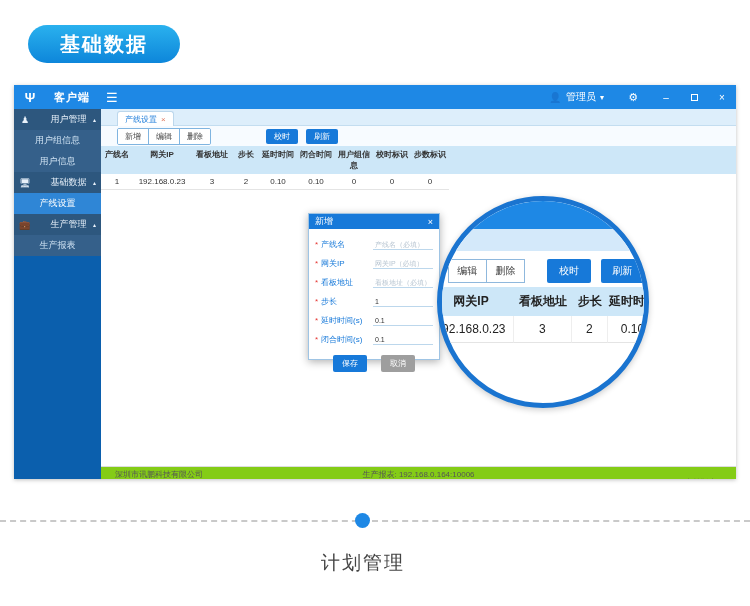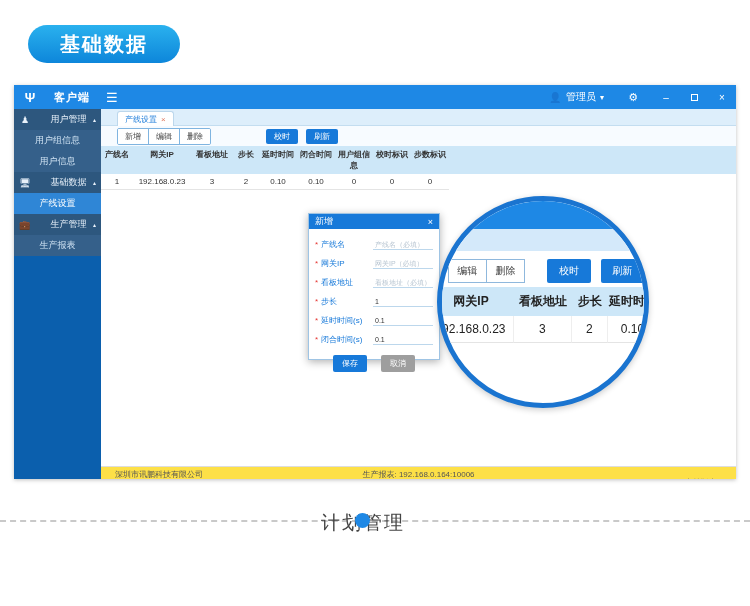--- a/index.html
+++ b/index.html
@@ -52,21 +52,21 @@
   .bbtn.cal { margin-left:55px; }
   .bbtn.ref { margin-left:8px; }
 
   .tablewrap { position:absolute; left:0; top:37px; right:0; }
   .trow { display:flex; }
   .trow.head { background:#cde7f8; font-weight:bold; }
   .tcell { font-size:8px; color:#333; text-align:center; padding:3px 0; }
   .trow.data .tcell { border-bottom:1px solid #e4e4e4; background:#fff; }
   .c0{width:32px}.c1{width:58px}.c2{width:42px}.c3{width:26px}.c4{width:38px}.c5{width:38px}.c6{width:38px}.c7{width:38px}.c8{width:38px}
 
-  .statusbar { position:absolute; left:0; bottom:0; right:0; height:13px; background:#fde047; border-top:1px solid #ddd;
+  .statusbar { position:absolute; left:0; bottom:0; right:0; height:13px; background:#84cc16; border-top:1px solid #ddd;
     font-size:8px; color:#555; }
   .sb-company { position:absolute; left:14px; top:2px; }
   .sb-server { position:absolute; left:50%; transform:translateX(-50%); top:2px; }
   .sb-version { position:absolute; right:6px; top:10px; }
 
   
   .modal { position:absolute; left:308px; top:213px; width:132px; height:147px; background:#fff;
     border:1px solid #9fc4e4; box-shadow:0 2px 8px rgba(0,0,0,.3); z-index:5; }
   .mhead { height:15px; background:#1779d9; color:#fff; font-size:9px; display:flex; align-items:center; padding:0 6px; }
   .mhead .mx { margin-left:auto; cursor:pointer; font-size:9px; }
@@ -96,21 +96,21 @@
   .mag-table { position:absolute; left:-14px; top:86px; right:-14px; }
   .mag-trow { display:flex; }
   .mag-trow.head { background:#cde7f8; font-weight:bold; }
   .mag-tcell { font-size:12px; color:#222; text-align:center; padding:6px 0; }
   .mag-trow.data .mag-tcell { border-bottom:1px solid #e4e4e4; border-right:1px solid #eee; }
   .m0{width:110px}.m1{width:74px}.m2{width:46px}.m3{width:64px}
 
   
   .divider { position:absolute; left:0; right:0; top:520px; border-top:2px dashed #c9c9c9; }
   .dot { position:absolute; left:355px; top:513px; width:15px; height:15px; border-radius:50%; background:#1e88e5; z-index:2; }
-  .caption { position:absolute; left:0; top:510px; width:726px; text-align:center; font-size:19px; color:#444; letter-spacing:2px; }
+  .caption { position:absolute; left:0; top:550px; width:726px; text-align:center; font-size:19px; color:#444; letter-spacing:2px; }
 </style>
 </head>
 <body>
 
 <div class="stage">
 
   <div class="pill">基础数据</div>
 
   <div class="win">
 

